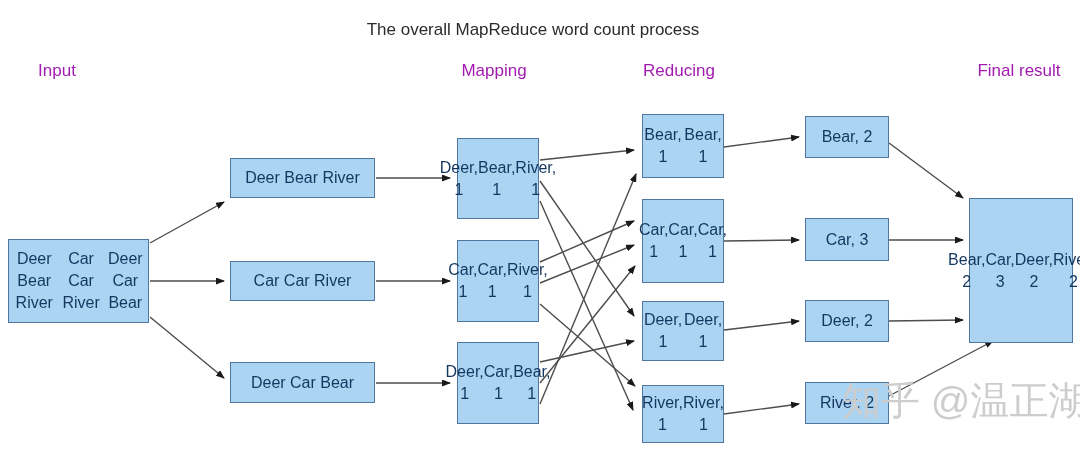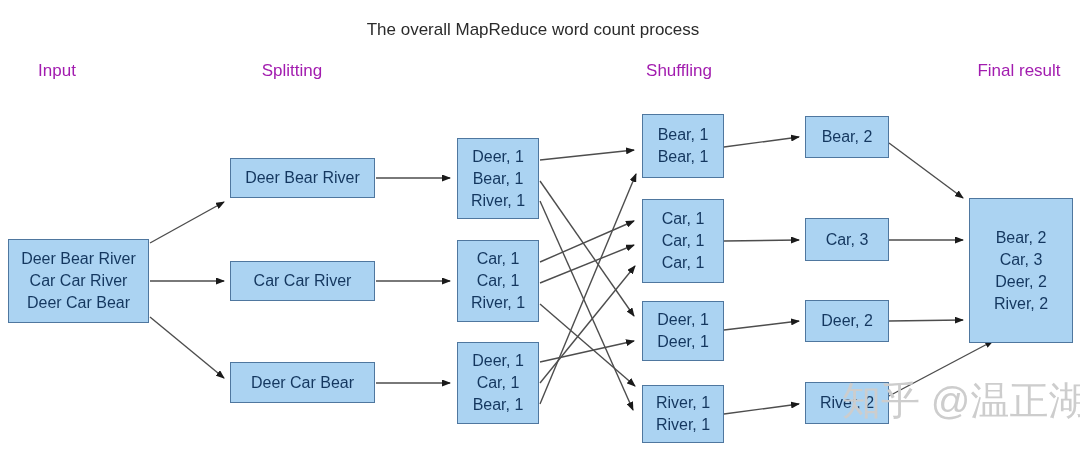--- a/index.html
+++ b/index.html
@@ -12,39 +12,39 @@
     font-size:17px;font-weight:500;color:#2b2b2b;
   }
   .col-header{
     position:absolute;top:61px;text-align:center;font-size:17px;
     font-weight:500;color:#a21caf;
   }
   #arrow-layer{position:absolute;left:0;top:0;z-index:1;}
   .box{
     position:absolute;z-index:2;box-sizing:border-box;
     background:#abd3f2;border:1.5px solid #4f779f;
-    display:flex;flex-direction:column;align-items:center;justify-content:center;
+    display:flex;flex-direction:row;align-items:center;justify-content:center;
     font-size:16px;font-weight:500;line-height:22px;color:#14375f;text-align:center;
   }
   .watermark{
     position:absolute;left:842px;top:379px;z-index:5;
     font-size:39px;line-height:44px;color:#cdcdcd;white-space:nowrap;
     font-weight:400;
   }
 </style>
 </head>
 <body>
 
 <div id="canvas">
 
   <div class="title">The overall MapReduce word count process</div>
 
   <div class="col-header" style="left:27px;width:60px">Input</div>
-  <div class="col-header" style="left:242px;width:100px">Splitting</div>
-  <div class="col-header" style="left:629px;width:100px">Shuffling</div>
+  <div class="col-header" style="left:444px;width:100px">Mapping</div>
+  <div class="col-header" style="left:629px;width:100px">Reducing</div>
   <div class="col-header" style="left:949px;width:140px">Final result</div>
 
   <svg id="arrow-layer" width="1080" height="452">
     <defs>
       <marker id="ah" markerWidth="9" markerHeight="7" refX="8" refY="3.5" orient="auto" markerUnits="userSpaceOnUse">
         <polygon points="0 0, 9 3.5, 0 7" fill="#1a1a1a"></polygon>
       </marker>
     </defs>
     <g stroke="#4d4d4d" stroke-width="1.4" fill="none">
 

